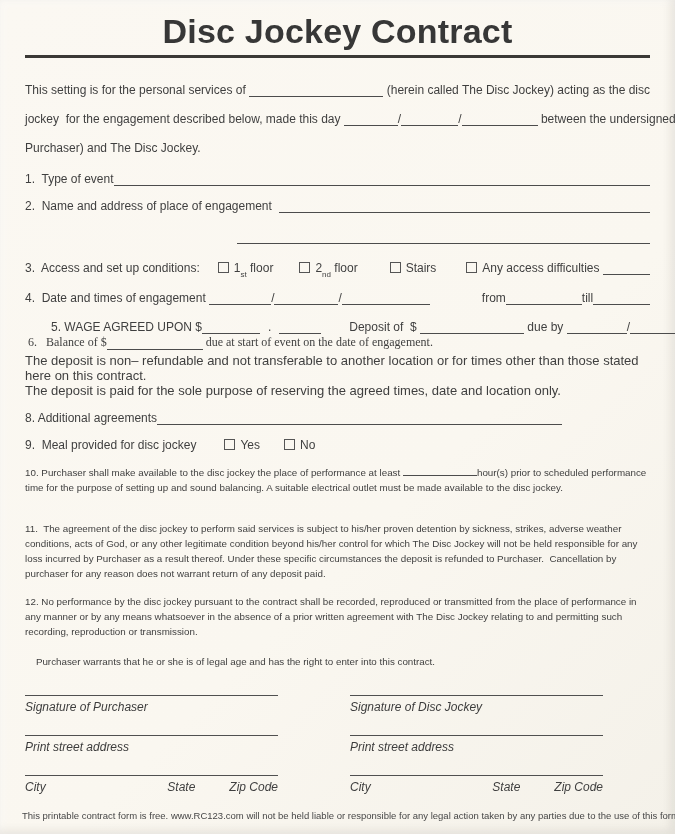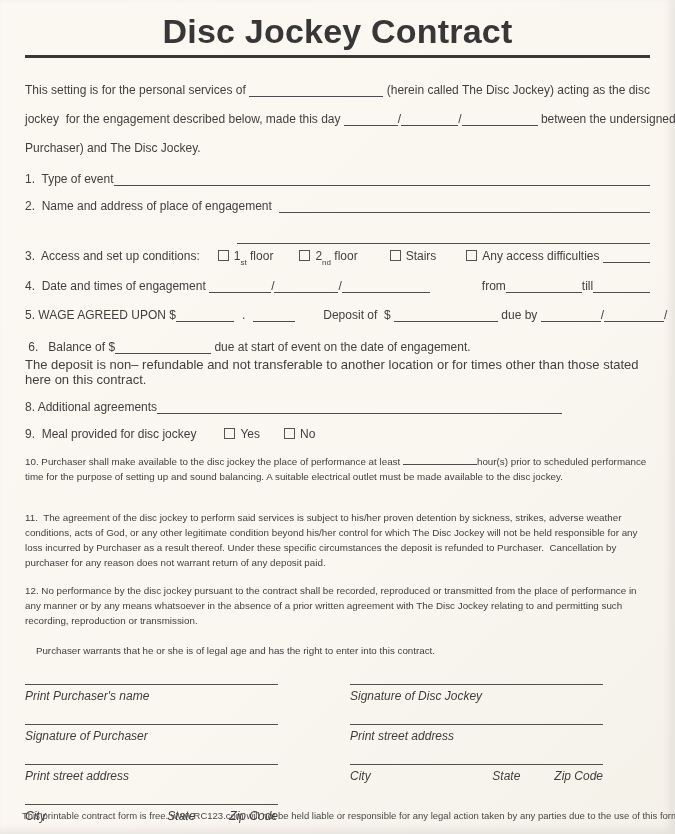--- a/index.html
+++ b/index.html
@@ -30,24 +30,24 @@
   .fill{flex:1 1 auto;border-bottom:1.3px solid #4c4c4c;height:13px;}
   .sp{display:inline-block;height:1px;flex:0 0 auto;}
 
   .intro-line{height:29px;}
   #intro1{margin-top:10px;}
 
   #row-item1{margin-top:17px;}
   #row-item2{margin-top:13px;}
   #row-addr2{margin-top:17px;}
   #row-addr2 .indent{width:212px;border:none;}
-  #row-item3{margin-top:5px;text-align:center;}
+  #row-item3{margin-top:17px;text-align:center;}
   #row-item4{margin-top:16px;}
-  #row-item5{margin-top:15px;}
-  #row-item6a{margin-top:18px;}
+  #row-item5{margin-top:15px;margin-left:26px;}
+  #row-item6a{margin-top:1px;font-family:Liberation Serif, serif;}
   .small-line{font-size:13px;line-height:15px;white-space:pre-wrap;}
   #row-item7{margin-top:14px;}
   #row-item8{margin-top:13px;}
   #row-item9{margin-top:13px;text-align:right;}
 
   .cb{
     display:inline-block;width:9px;height:9px;
     border:1.2px solid #555;background:transparent;
     margin:0 5px 2px 0;flex:0 0 auto;vertical-align:-1px;
   }
@@ -170,20 +170,21 @@
       <span class="t">/</span>
       <span class="fill"></span>
     </div>
 
     <div class="row" id="row-item6a">
       <span class="t"> 6.   Balance of $</span>
       <span class="blank" style="width:96px"></span>
       <span class="t"> due at start of event on the date of engagement.</span>
     </div>
     <div class="small-line" style="margin-top:3px;">The deposit is non– refundable and not transferable to another location or for times other than those stated here on this contract.</div>
+    <div class="small-line">The deposit is paid for the sole purpose of reserving the agreed times, date and location only.</div>
 
 
     <div class="row" id="row-item8">
       <span class="t">8. Additional agreements</span>
       <span class="fill" style="margin-right:88px"></span>
     </div>
 
     <div class="row" id="row-item9">
       <span class="t">9.  Meal provided for disc jockey</span>
       <span class="sp" style="width:28px"></span>
@@ -201,24 +202,20 @@
     <p class="clause" id="clause10"><span>10. Purchaser shall make available to the disc jockey the place of performance at least </span><span class="blank" style="width:74px"></span><span>hour(s) prior to scheduled performance time for the purpose of setting up and sound balancing. A suitable electrical outlet must be made available to the disc jockey.</span></p>
 
     <p class="clause" id="clause11">11.  The agreement of the disc jockey to perform said services is subject to his/her proven detention by sickness, strikes, adverse weather conditions, acts of God, or any other legitimate condition beyond his/her control for which The Disc Jockey will not be held responsible for any loss incurred by Purchaser as a result thereof. Under these specific circumstances the deposit is refunded to Purchaser.  Cancellation by purchaser for any reason does not warrant return of any deposit paid.</p>
 
     <p class="clause" id="clause12"><span>12. No performance by the disc jockey pursuant to the contract shall be recorded, reproduced or transmitted from the place of performance in any manner or by any means whatsoever in the absence of a prior written agreement with The Disc Jockey relating to and permitting such recording, reproduction or transmission.</span><br>
     <span>Purchaser warrants that he or she is of legal age and has the right to enter into this contract.</span></p>
 
     <div class="sig-grid">
 
       <div class="sig-col">
-        <div class="sig-field">
-          <div class="sig-line"></div>
-          <div class="sig-label">Print Purchaser's name</div>
-        </div>
         <div class="sig-field">
           <div class="sig-line"></div>
           <div class="sig-label">Signature of Purchaser</div>
         </div>
         <div class="sig-field">
           <div class="sig-line"></div>
           <div class="sig-label">Print street address</div>
         </div>
         <div class="sig-field">
           <div class="sig-line"></div>

